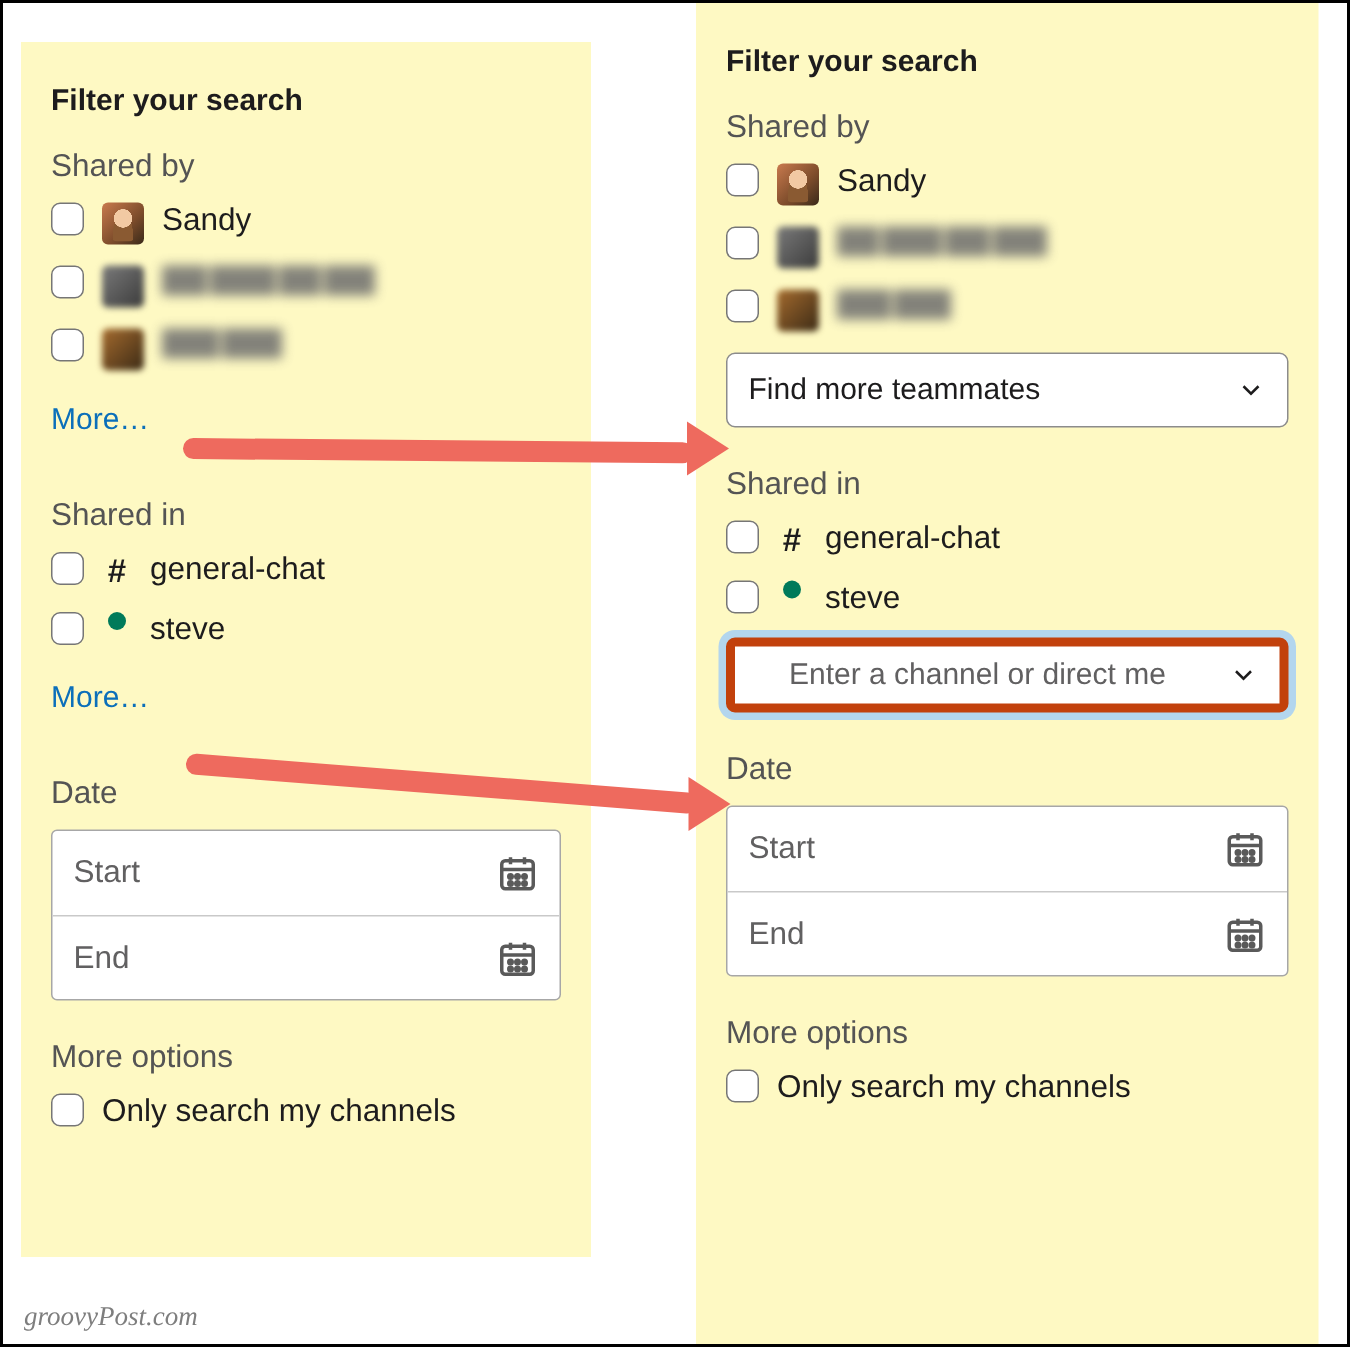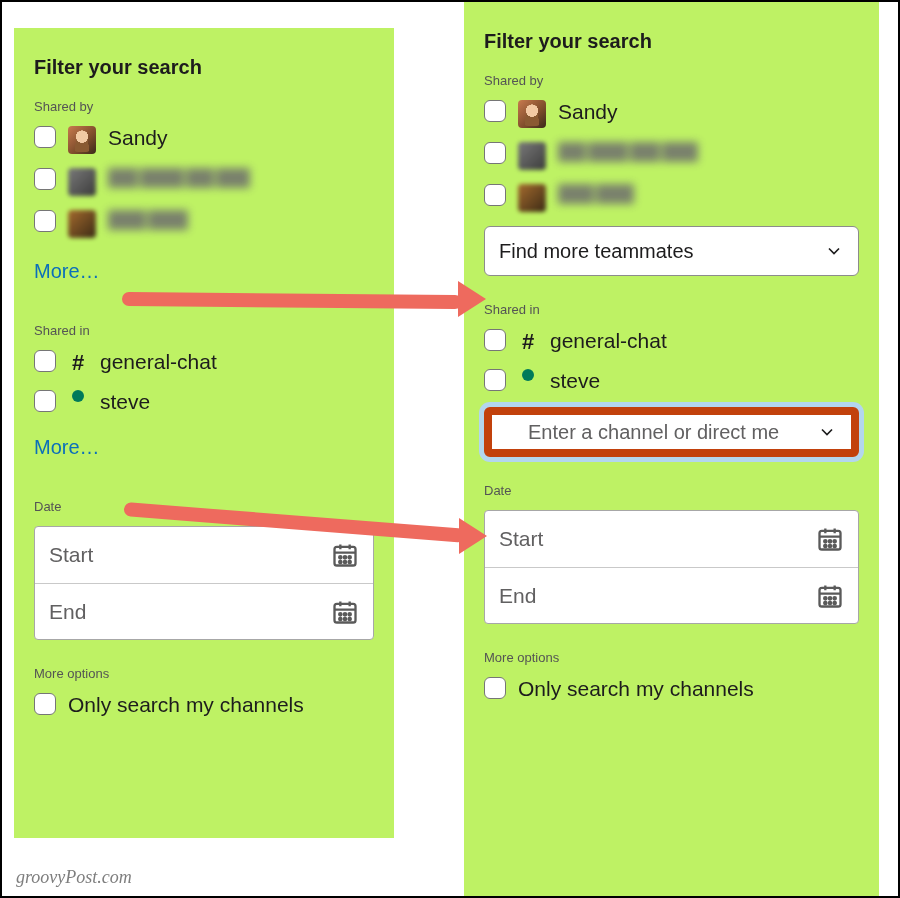--- a/index.html
+++ b/index.html
@@ -10,21 +10,21 @@
     background: #fff;
   }
   .canvas {
     position: relative;
     width: 900px;
     height: 898px;
     border: 2px solid #000;
   }
   .panel {
     position: absolute;
-    background: #bef264;
+    background: #fef9c3;
     padding: 20px 20px 16px 20px;
   }
   .panel.left {
     left: 12px;
     top: 26px;
     width: 380px;
     height: 810px;
   }
   .panel.right {
     left: 462px;
@@ -32,21 +32,21 @@
     width: 415px;
     height: 894px;
   }
   .heading {
     font-size: 20px;
     font-weight: 700;
     color: #1d1c1d;
     margin: 8px 0 20px 0;
   }
   .section-label {
-    font-size: 13px;
+    font-size: 21px;
     color: #545454;
     margin: 16px 0 12px 0;
   }
   .row {
     display: flex;
     gap: 12px;
     margin-bottom: 14px;
   }
   .checkbox {
     width: 22px;
@@ -132,21 +132,21 @@
     display: flex;
     align-items: center;
     justify-content: space-between;
     padding: 0 14px;
     font-size: 20px;
     color: #1d1c1d;
     margin-top: 4px;
     margin-bottom: 26px;
   }
   .select.focused {
-    border: 8px solid #c2410c;
+    border: 6px solid #c2410c;
     box-shadow: 0 0 0 5px #b3d6ee;
     padding-left: 36px;
   }
   .select .placeholder { color:#616061; white-space:nowrap; overflow:hidden; text-overflow:clip; max-width:300px;}
   .chevron {
     width: 20px; height: 20px; flex-shrink:0;
   }
   .date-box {
     width: 100%;
     border: 1px solid #a7a7a7;

